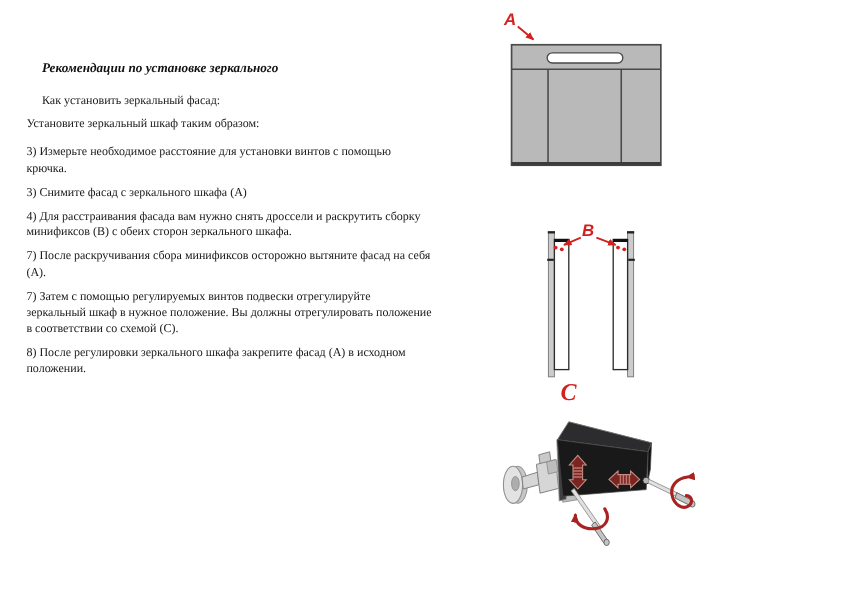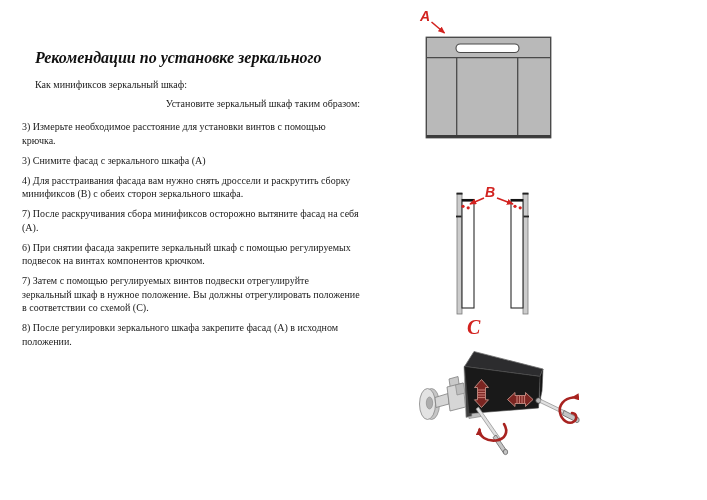--- a/index.html
+++ b/index.html
@@ -12,26 +12,26 @@
   }
   .page { position: relative; width: 707px; height: 500px; background: #fff; }
 
   
   .text-col {
     position: absolute; left: 22px; top: 50px; width: 338px;
     font-size: 10px; line-height: 13.5px;
   }
   .text-col p { margin: 0 0 6.5px 0; }
   .title {
-    font-size: 16px; font-weight: bold; font-style: italic;
+    font-size: 11px; font-weight: bold; font-style: italic;
     margin: 0 0 13px 13px; line-height: 15px; color: #111;
   }
   .subtitle { margin: 0 0 5px 13px !important; }
   .intro    { margin-bottom: 11px !important; }
-  .setup    { margin-bottom: 10px !important; text-align: right; }
+  .setup    { margin-bottom: 10px !important; }
   .steps p:nth-child(7) { margin-bottom: 12.5px; }
 
   
   .fig { position: absolute; }
   .fig-a { left: 415px; top: 6px; }
   .fig-b { left: 440px; top: 183px; }
   .fig-c { left: 405px; top: 345px; }
 
   .figlabel {
     font-family: "Liberation Sans", sans-serif;
@@ -76,28 +76,27 @@
   .shaft    { fill: #e0e0e0; stroke: #8a8a8a; stroke-width: 0.7; }
   .handle   { fill: #c4c4c4; stroke: #666; stroke-width: 0.8; }
 </style>
 </head>
 <body>
 
 <div class="page">
 
   <div class="text-col">
     <h1 class="title">Рекомендации по установке зеркального</h1>
-    <p class="subtitle">Как минификсов зеркальный шкаф:</p>
+    <p class="subtitle">Как установить зеркальный фасад:</p>
     <p class="setup">Установите зеркальный шкаф таким образом:</p>
     <div class="steps">
       <p>3) Измерьте необходимое расстояние для установки винтов с помощью крючка.</p>
       <p>3) Снимите фасад с зеркального шкафа (А)</p>
       <p>4) Для расстраивания фасада вам нужно снять дроссели и раскрутить сборку минификсов (В) с обеих сторон зеркального шкафа.</p>
       <p>7) После раскручивания сбора минификсов осторожно вытяните фасад на себя (А).</p>
-      <p>6) При снятии фасада закрепите зеркальный шкаф с помощью регулируемых подвесок на винтах компонентов крючком.</p>
       <p>7) Затем с помощью регулируемых винтов подвески отрегулируйте зеркальный шкаф в нужное положение. Вы должны отрегулировать положение в соответствии со схемой (С).</p>
       <p>8) После регулировки зеркального шкафа закрепите фасад (А) в исходном положении.</p>
     </div>
   </div>
 
   <svg class="fig fig-a" width="150" height="135" viewBox="0 0 150 135">
     <defs>
       <marker id="ah" markerUnits="userSpaceOnUse" markerWidth="8" markerHeight="7" refX="6.2" refY="3" orient="auto">
         <path d="M0,0 L7,3 L0,6 Z" fill="#d2221f"></path>
       </marker>

